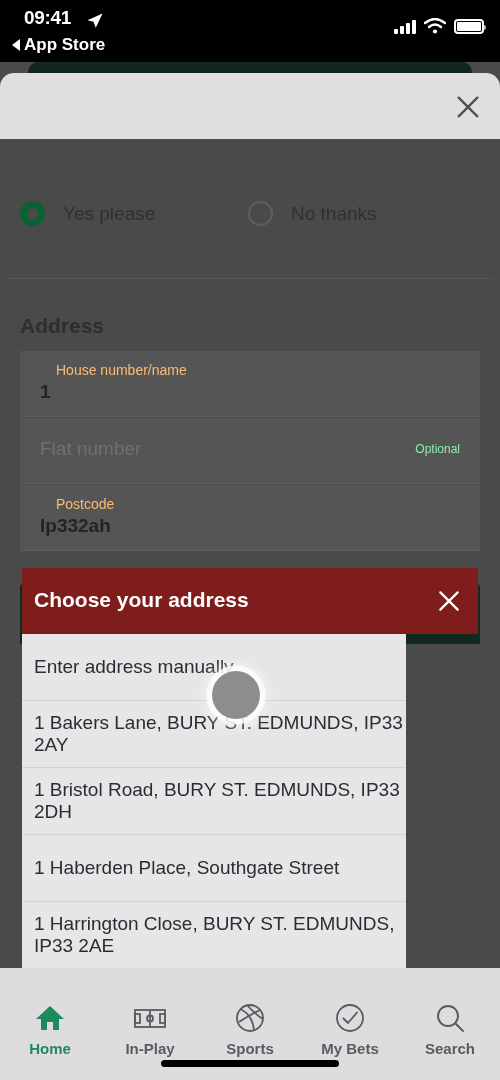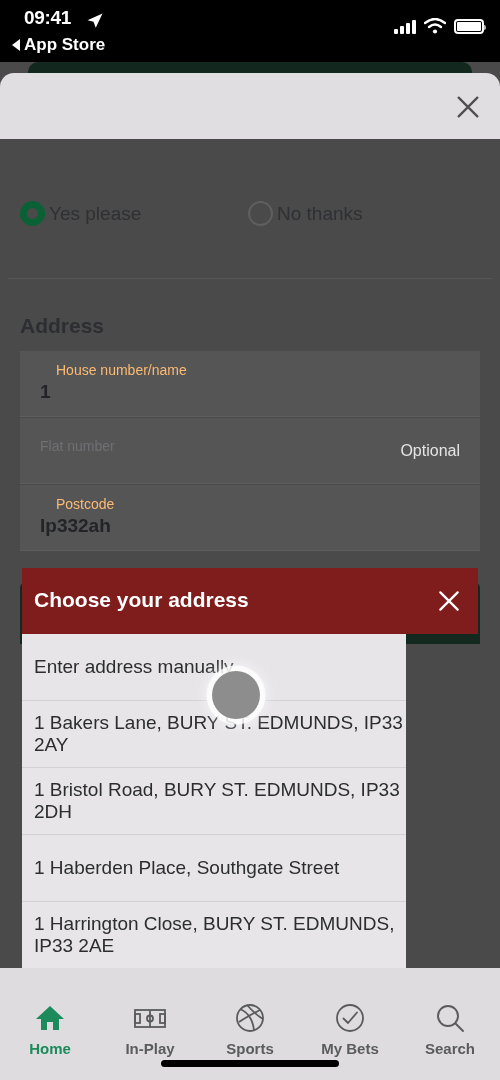--- a/index.html
+++ b/index.html
@@ -128,21 +128,21 @@
     width: 500px;
     height: 847px;
     background: #4a4a4a;
   }
 
   .radio-row {
     position: absolute;
     top: 62px; left: 0;
     width: 500px; height: 40px;
   }
-  .radio-item { position: absolute; display: flex; align-items: center; gap: 4px; }
+  .radio-item { position: absolute; display: flex; align-items: center; gap: 18px; }
   .radio-item.a { left: 20px; }
   .radio-item.b { left: 248px; }
   .radio-dot {
     width: 25px; height: 25px;
     border-radius: 50%;
     border: 7px solid #0a6135;
     background: #4a4a4a;
   }
   .radio-dot.off {
     border: 2px solid #5f5f5f;
@@ -188,27 +188,27 @@
     position: absolute;
     left: 20px; top: 30px;
     color: #232427;
     font-size: 19px;
     font-weight: bold;
   }
   .field-ph {
     position: absolute;
     left: 20px; top: 20px;
     color: #6f7073;
-    font-size: 14px;
+    font-size: 19px;
   }
   .field-opt {
     position: absolute;
     right: 20px; top: 24px;
-    color: #e5e5e5;
-    font-size: 16px;
+    color: #86efac;
+    font-size: 12px;
   }
 
   .find-btn {
     position: absolute;
     left: 20px; top: 443px;
     width: 460px; height: 62px;
     background: #13291f;
     border-radius: 6px 6px 0 0;
     display: flex;
     align-items: center;

